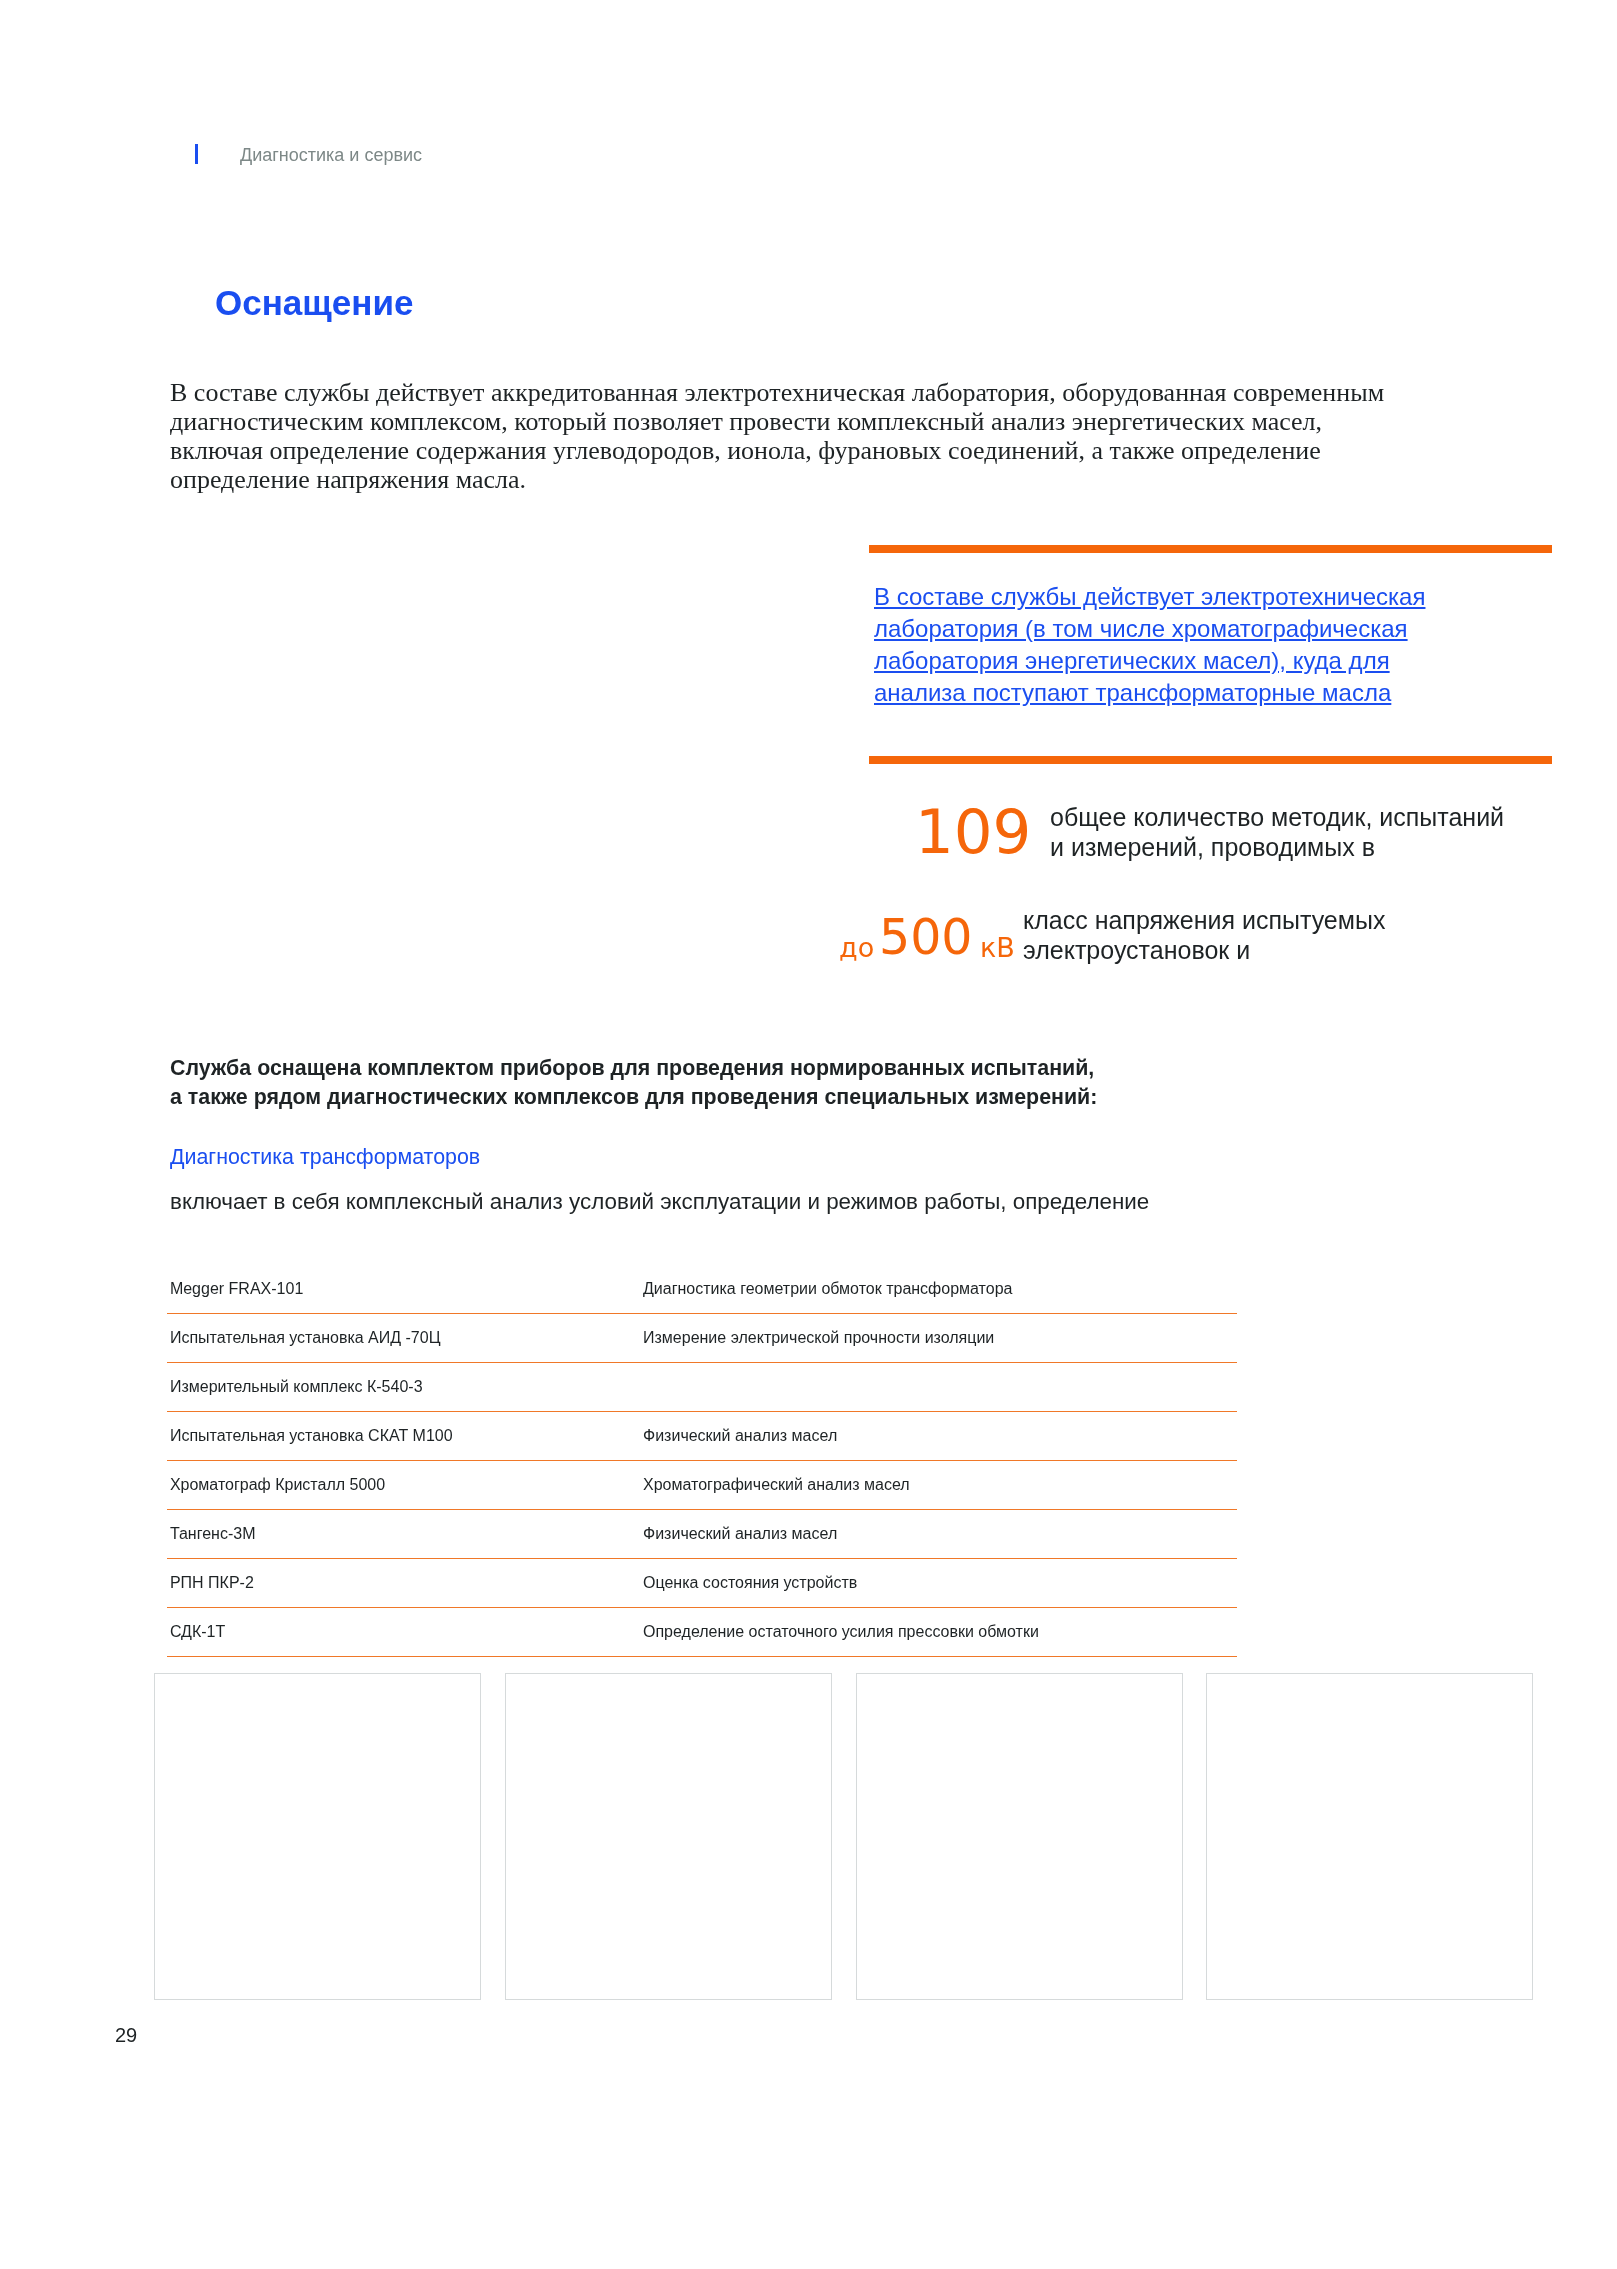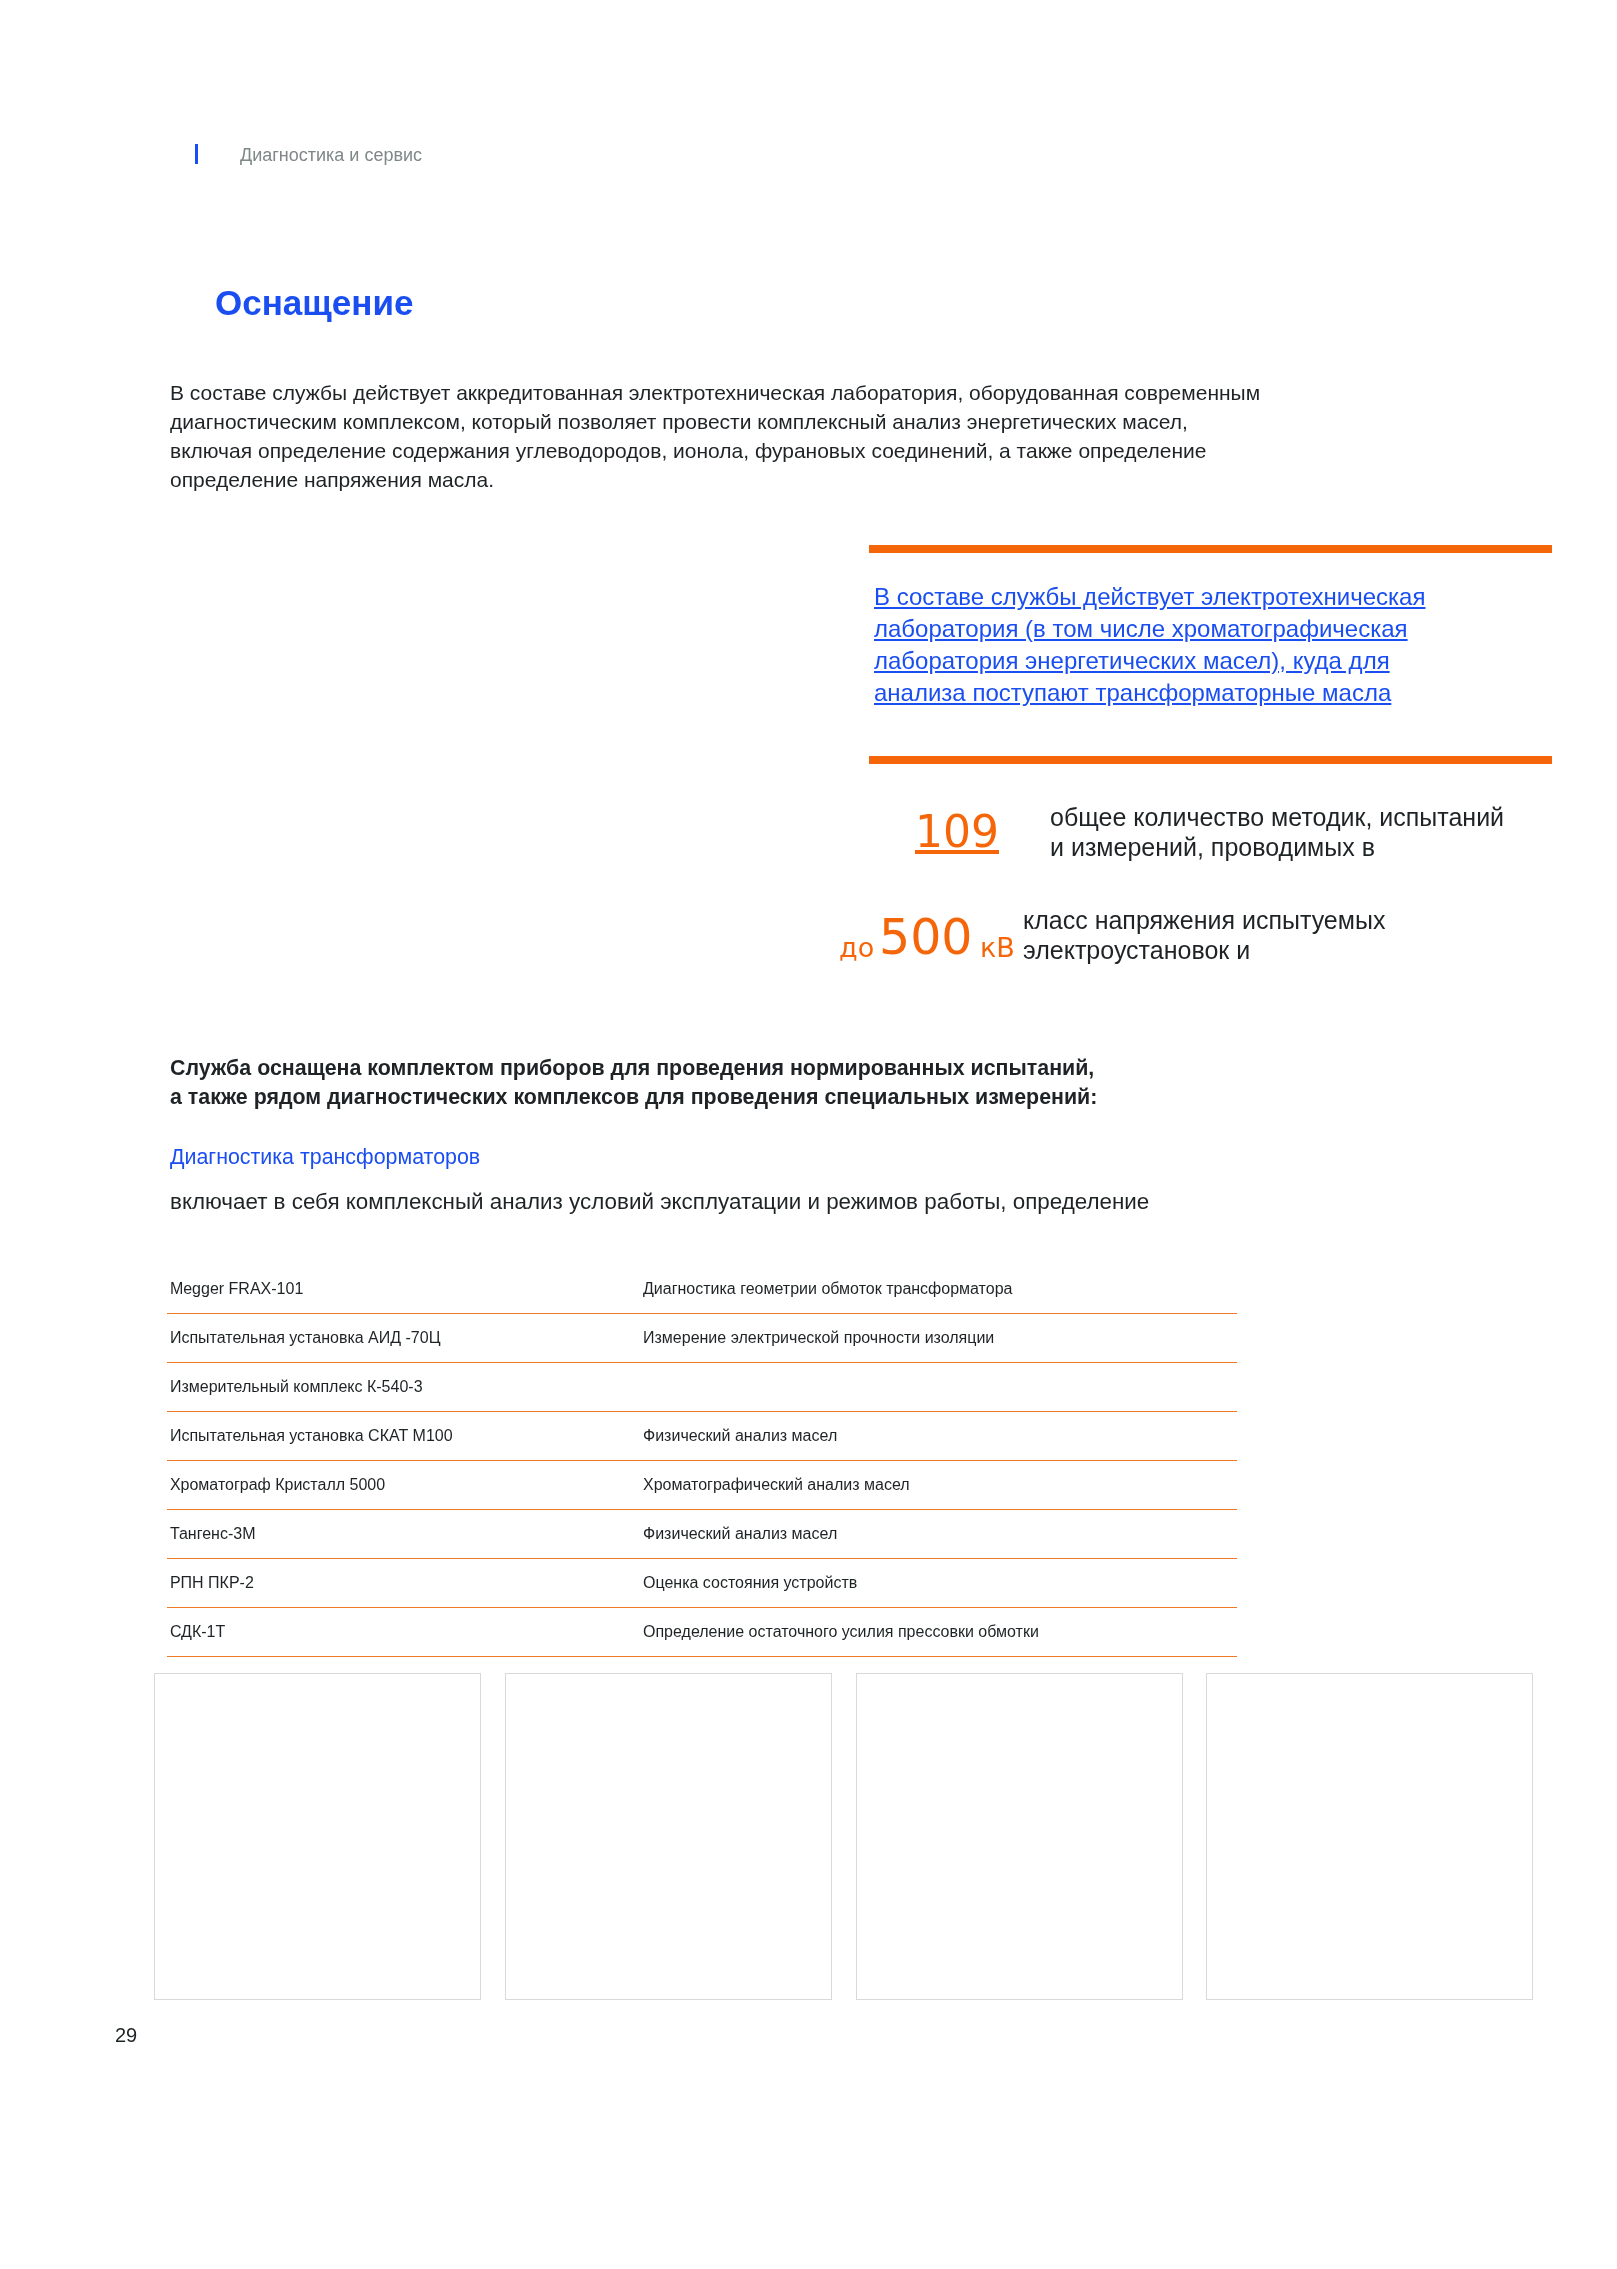--- a/index.html
+++ b/index.html
@@ -2,21 +2,21 @@
 <html style="font-size:15px"><head>
 <meta charset="utf-8">
 <style>
   html, body { margin: 0; padding: 0; background: #ffffff; }
   body { width: 1618px; height: 2269px; position: relative; overflow: hidden;
          font-family: "Liberation Sans", "DejaVu Sans", sans-serif; color: #1e2325; }
   .abs { position: absolute; }
   .hdr-bar { left: 195px; top: 144px; width: 2.9px; height: 20px; background: #1a4ef0; }
   .hdr-text { left: 240px; top: 144px; font-size: 18px; color: #7d8887; line-height: 23px; white-space: nowrap; }
   .title { left: 215px; top: 283px; font-size: 35px; font-weight: bold; color: #1a4ef0; line-height: 40px; white-space: nowrap; }
-  .intro { left: 170px; top: 378px; width: 1351px; font-size: 21px; line-height: 29px; color: #1e2325; }
+  .intro { left: 170px; top: 378px; width: 1351px; font-size: 26px; line-height: 29px; color: #1e2325; font-family: Liberation Serif, serif; }
   .intro div { white-space: nowrap; }
   .qbar { left: 869px; width: 683px; height: 7.6px; background: #f5660a; }
   .quote { left: 874px; top: 581px; width: 677px; font-size: 24px; line-height: 32px; color: #1a4ef0; text-decoration: underline; }
   .quote div { white-space: nowrap; }
   .num { font-family: "DejaVu Sans", sans-serif; color: #f5660a; white-space: nowrap; }
   .stat-text { font-size: 25px; line-height: 30px; color: #1e2325; }
   .stat-text div { white-space: nowrap; }
   .lead { left: 170px; top: 1054px; font-size: 21.4px; font-weight: bold; line-height: 28.5px; color: #1e2325; }
   .lead div { white-space: nowrap; }
   .sub { left: 170px; top: 1144px; font-size: 21.4px; color: #1a4ef0; line-height: 27px; white-space: nowrap; }
@@ -46,21 +46,21 @@
 
 <div class="abs qbar" style="top:545px;"></div>
 <div class="abs quote">
   <div>В составе службы действует электротехническая</div>
   <div>лаборатория (в том числе хроматографическая</div>
   <div>лаборатория энергетических масел), куда для</div>
   <div>анализа поступают трансформаторные масла</div>
 </div>
 <div class="abs qbar" style="top:756px;"></div>
 
-<div class="abs num" style="left:915px; top:805px; font-size:44px; line-height:53px;text-decoration:underline;">109</div>
+<div class="abs num" style="left:915px; top:805px; font-size:61px; line-height:53px;">109</div>
 <div class="abs stat-text" style="left:1050px; top:802px;">
   <div>общее количество методик, испытаний</div>
   <div>и измерений, проводимых в</div>
 </div>
 
 <div class="abs num" style="left:839px; top:934px; font-size:27px; line-height:28.5px;">до</div>
 <div class="abs num" style="left:879px; top:911px; font-size:49px; line-height:53px;">500</div>
 <div class="abs num" style="left:980px; top:934px; font-size:27px; line-height:28.5px;">кВ</div>
 <div class="abs stat-text" style="left:1023px; top:905px;">
   <div>класс напряжения испытуемых</div>

